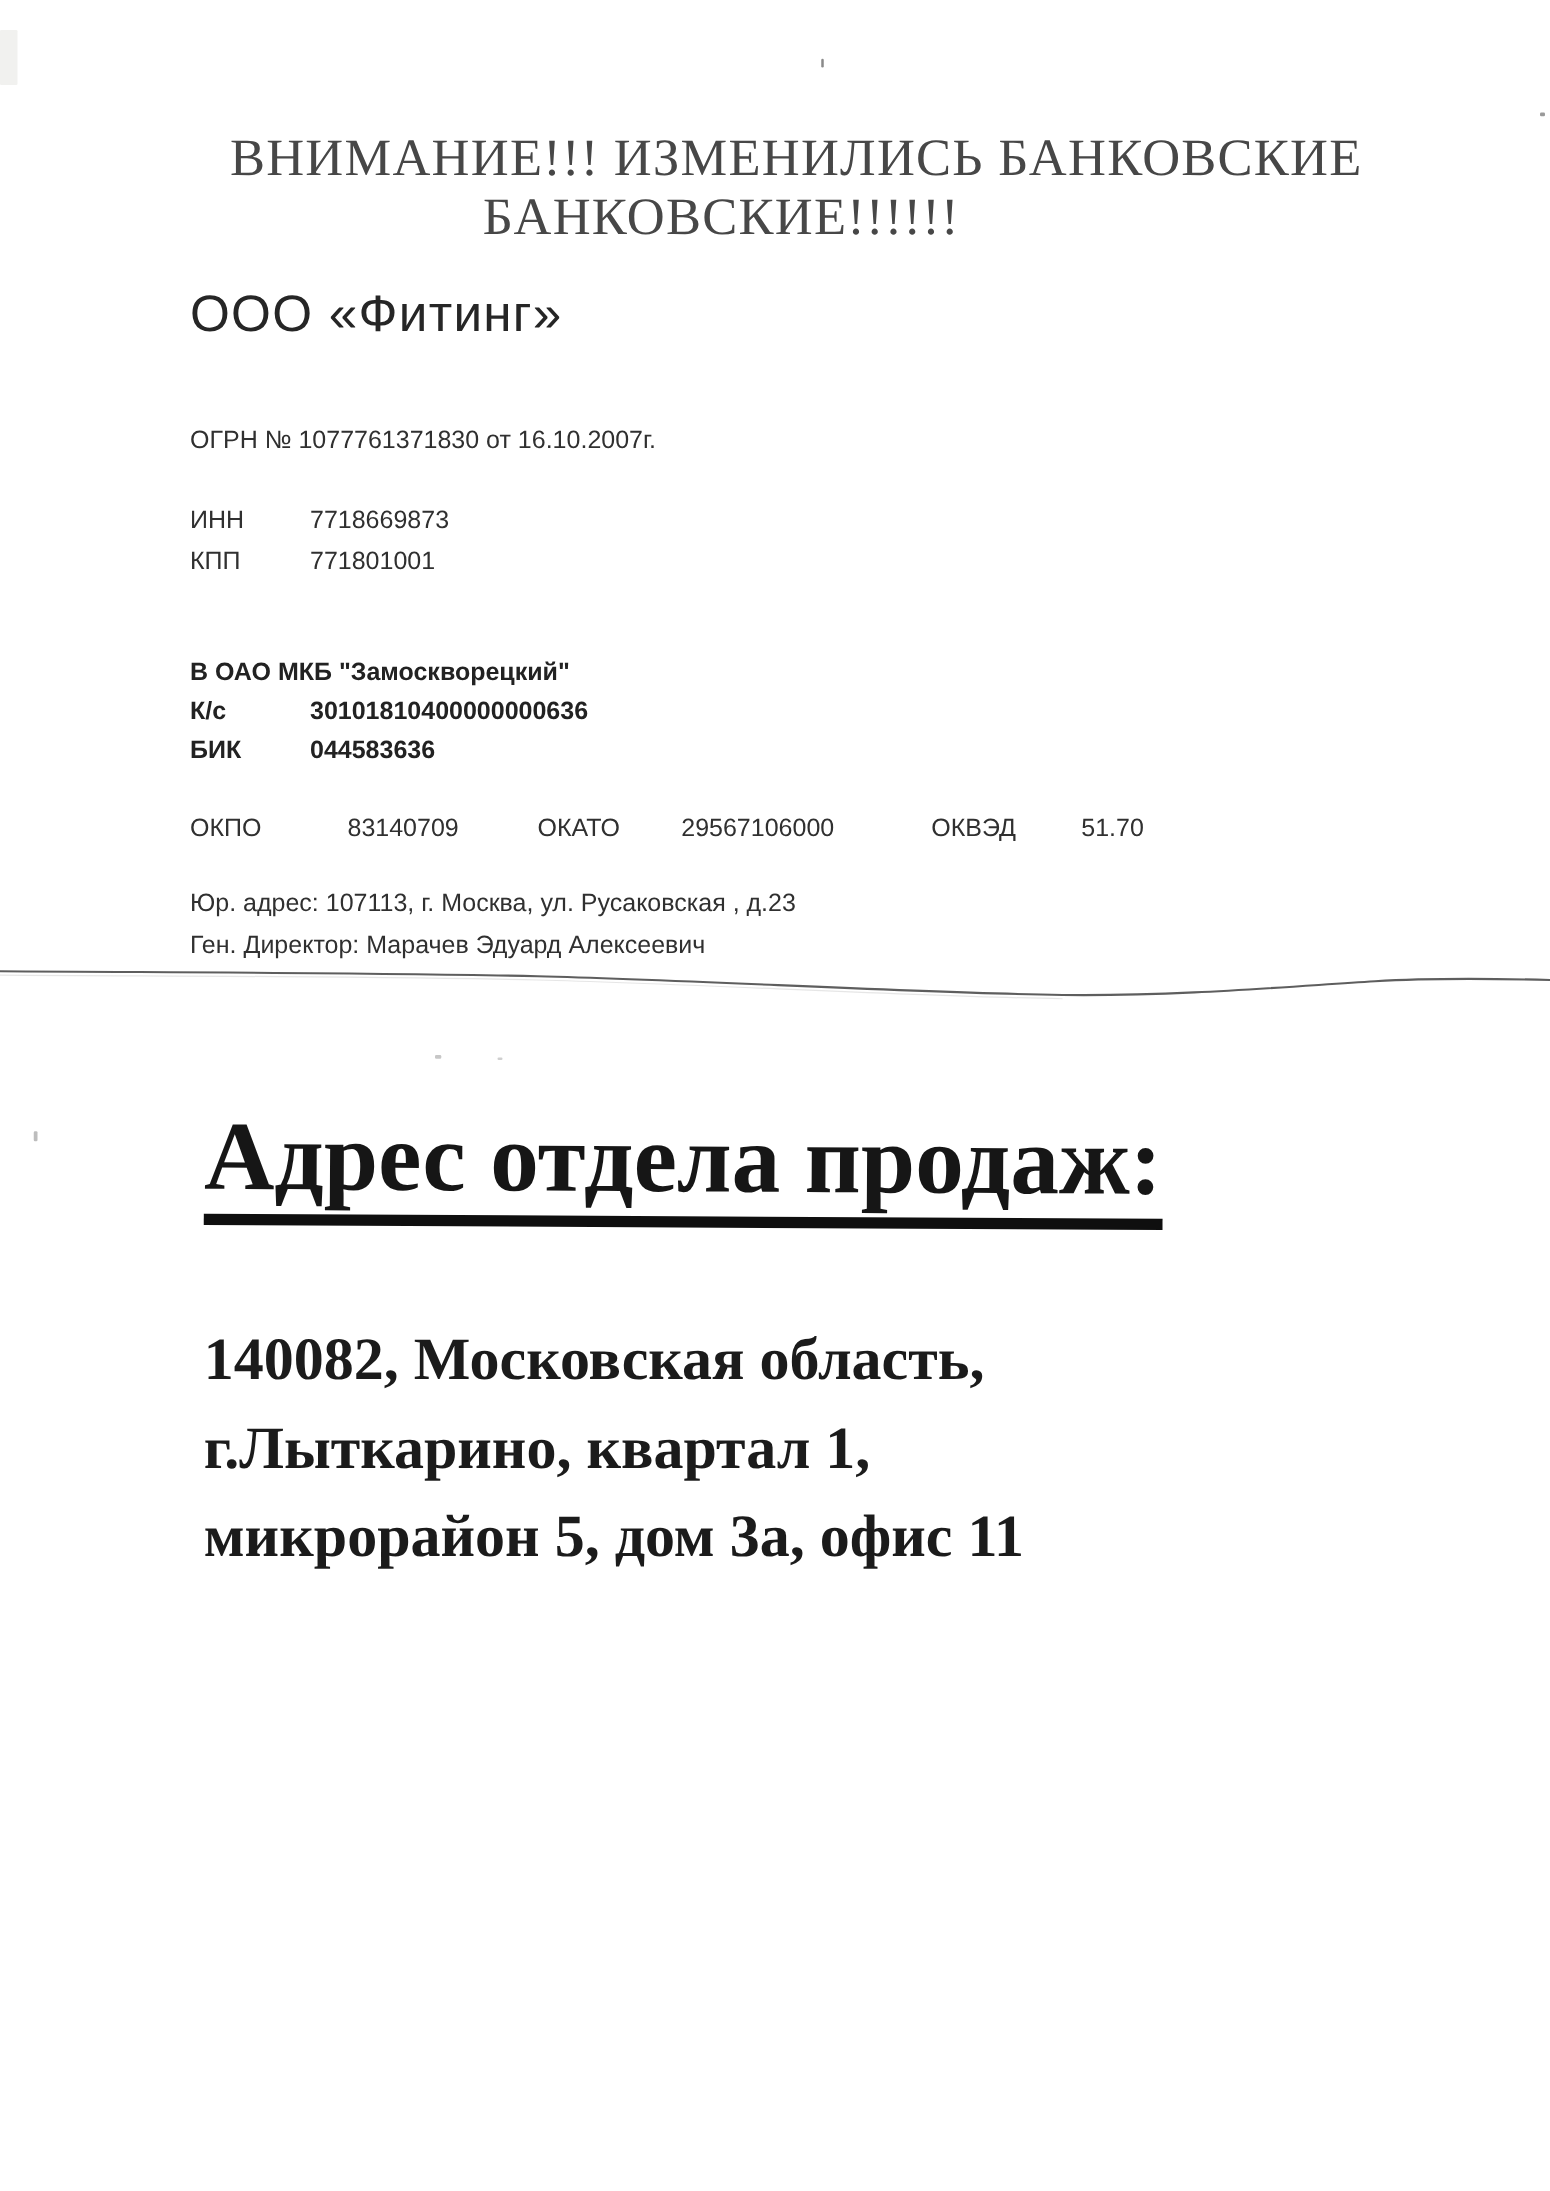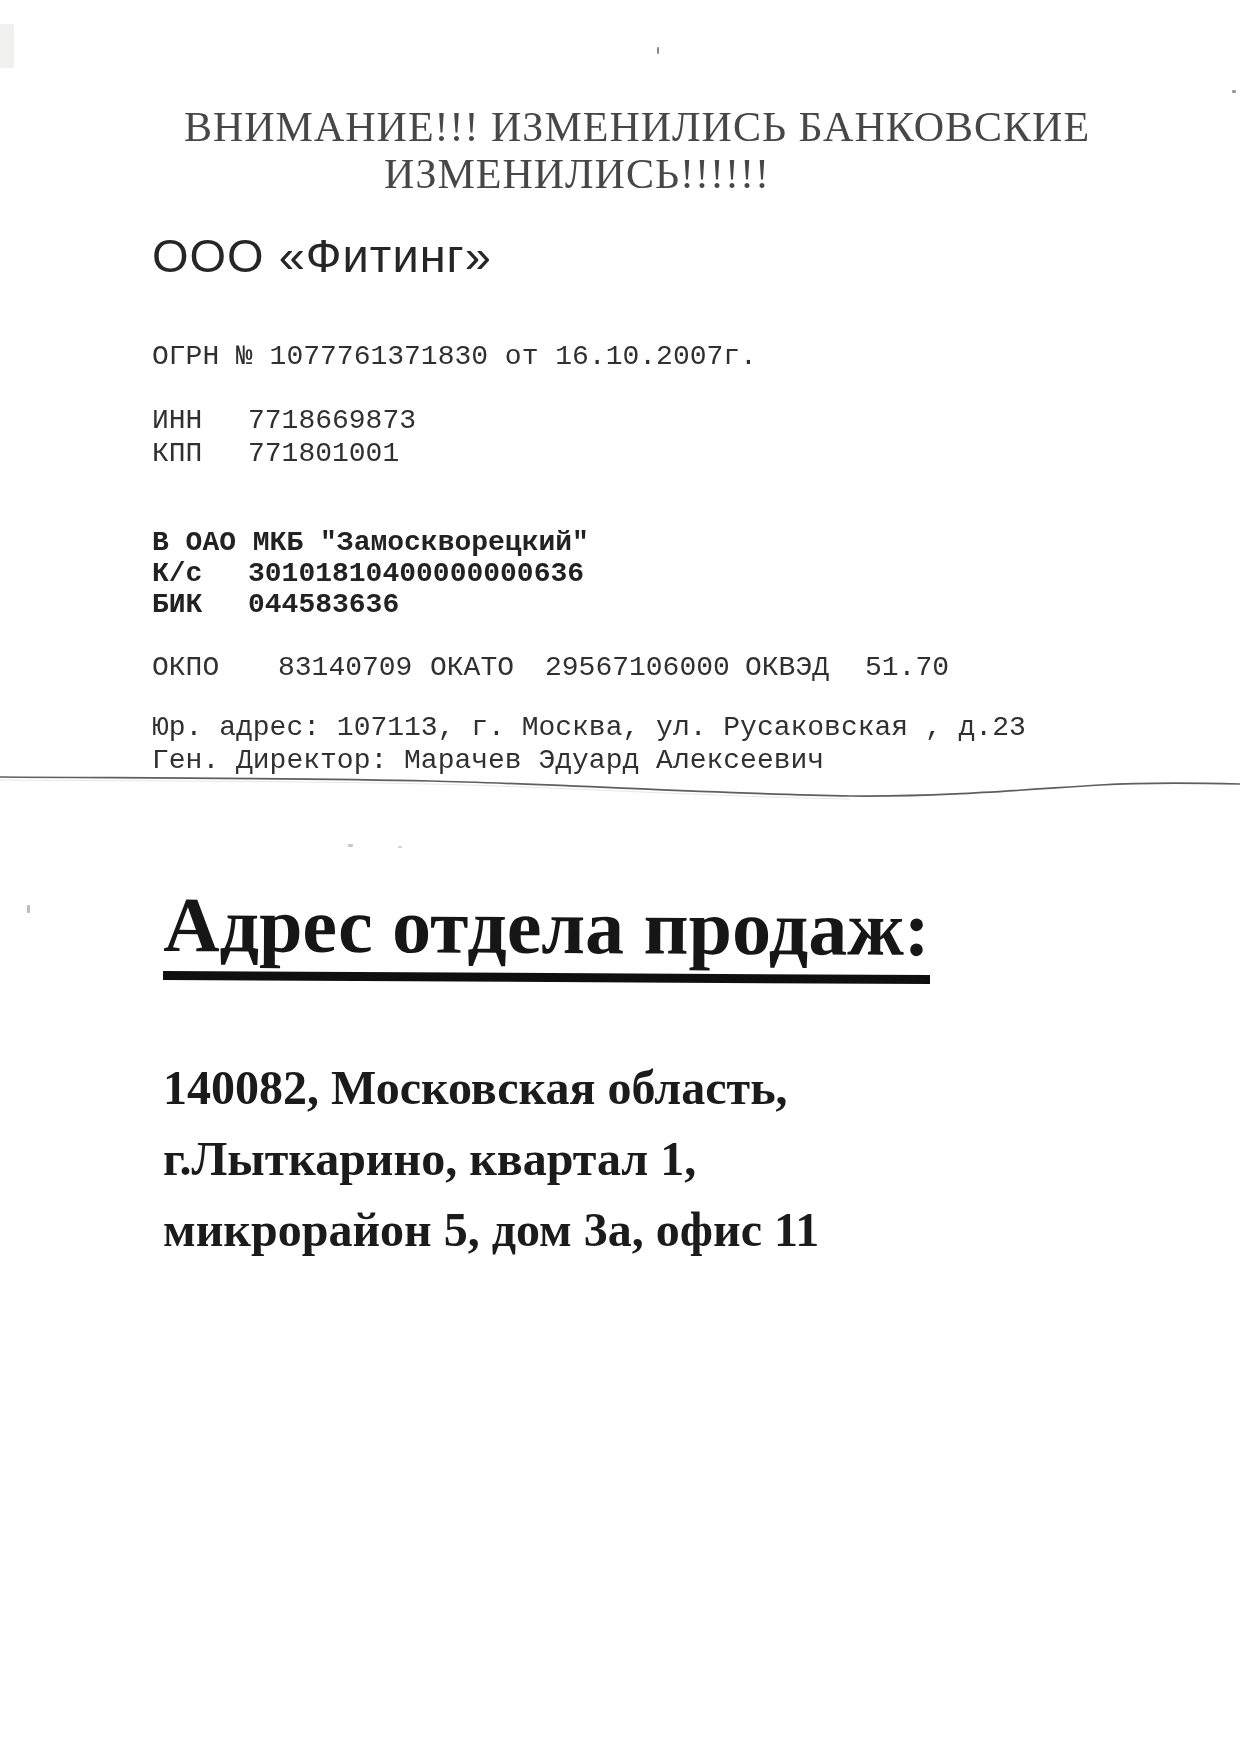--- a/index.html
+++ b/index.html
@@ -19,28 +19,27 @@
     font-size:42px; line-height:47px;
     color:#474747;
     letter-spacing:1px;
     white-space:nowrap;
   }
   .attention .l1 { margin-left:34px; }
   .attention .l2 { margin-right:86px; }
   
   .company-name {
     position:absolute; left:152px; top:228px;
-    font-size:47px; color:#262626; letter-spacing:1px;
+    font-size:41px; color:#262626; letter-spacing:1px;
     white-space:nowrap;
   }
   .sans-line {
     position:absolute; left:152px;
-    font-size:28px; color:#303030;
+    font-size:20px; color:#303030;
     white-space:nowrap;
-    font-family:Liberation Mono, monospace;
   }
   .bold { font-weight:bold; color:#222222; }
   .lbl { display:inline-block; width:96px; }
   .okpo-row span { display:inline-block; }
   .w126{width:126px;} .w152{width:152px;} .w115{width:115px;} .w200{width:200px;} .w120{width:120px;}
   
   .seam { position:absolute; left:0; top:770px; width:1240px; height:42px; }
   
   .sales-heading {
     position:absolute; left:163px; top:886px;
@@ -66,21 +65,21 @@
   
   .speck { position:absolute; border-radius:1px; }
 </style>
 </head>
 <body>
 
 <div class="page">
 
   <div class="attention">
     <div class="l1">ВНИМАНИЕ!!! ИЗМЕНИЛИСЬ БАНКОВСКИЕ</div>
-    <div class="l2">ИЗМЕНИЛИСЬ!!!!!!</div>
+    <div class="l2">БАНКОВСКИЕ!!!!!!</div>
   </div>
 
   <div class="company-name">ООО «Фитинг»</div>
 
   <div class="sans-line" style="top:341px;">ОГРН № 1077761371830 от 16.10.2007г.</div>
 
   <div class="sans-line" style="top:405px;">
     <span class="lbl">ИНН</span><span>7718669873</span>
   </div>
   <div class="sans-line" style="top:438px;">

